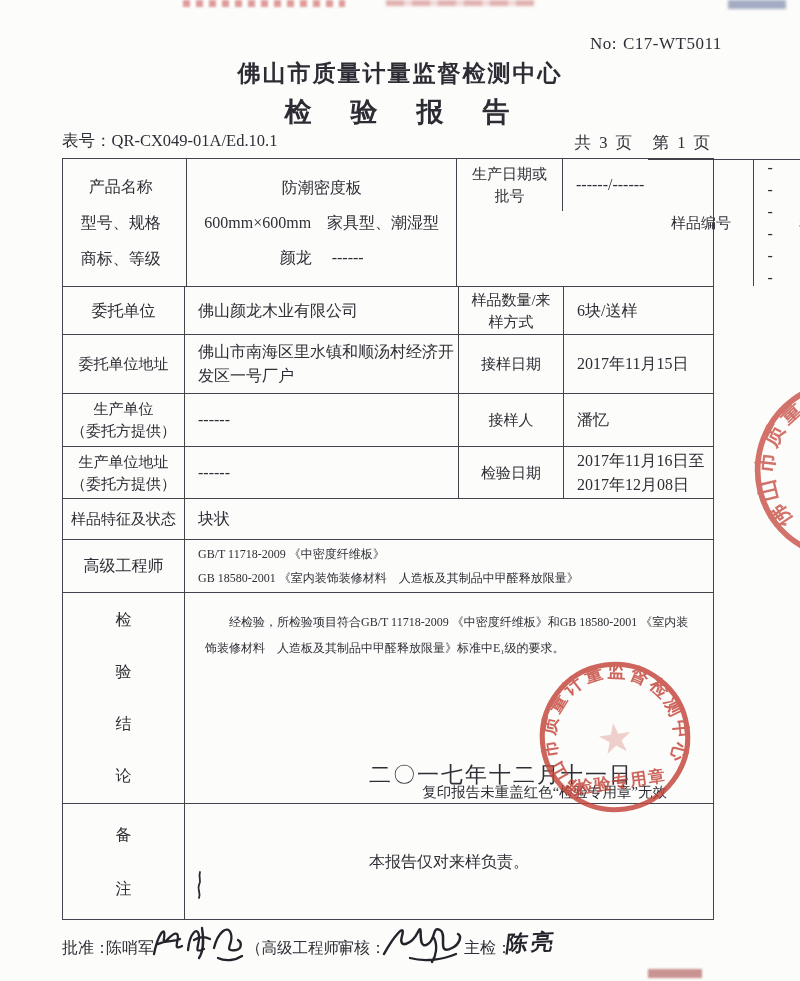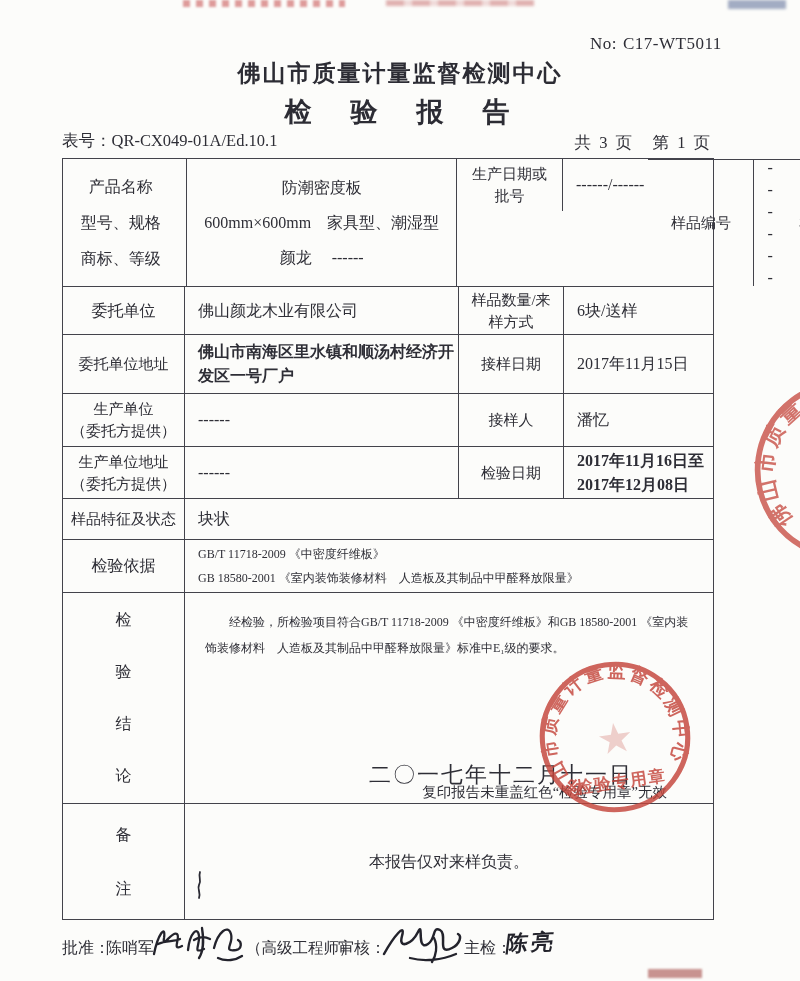--- a/index.html
+++ b/index.html
@@ -44,21 +44,21 @@
   .lab{justify-content:center;text-align:center;padding:0 2px;}
   .val{padding-left:13px;padding-right:4px;}
   .hA{height:127px;gap:8px;} .hB{height:47px;} .hC{height:58px;} .hD{height:52px;}
   .hE{height:51px;} .hF{height:40px;} .hG{height:52px;} .hH{height:210px;} .hI{height:115px;}
   .stack{width:256px;display:flex;flex-direction:row;border-left:1.5px solid #43434b;}
   .sub{display:flex;border-top:1.5px solid #43434b;flex:1;}
   .sub.first{border-top:none;height:52px;flex:0 0 auto;}
   .sub .c{height:auto;}
   .product-lab{line-height:36px;}
   .product-val{justify-content:center;text-align:center;line-height:35px;padding-left:12px;}
-  .addr-val{line-height:24px;font-weight:bold;}
+  .addr-val{line-height:24px;}
   .small-lab{font-size:15px;}
   .basis-val{font-size:12px;line-height:24px;}
   .vlabel{justify-content:center;text-align:center;}
   .vlabel-concl{line-height:52px;}
   .vlabel-remark{line-height:54px;}
   .concl-cell{display:block;position:relative;padding:12px 20px 0 16px;}
   .concl-text{text-indent:2em;line-height:26px;font-size:12px;margin:4px;}
   .concl-date{position:absolute;right:80px;top:171px;font-size:22px;letter-spacing:2px;}
   .concl-note{position:absolute;right:46px;top:188px;font-size:14.5px;}
   .remark-cell{position:relative;justify-content:center;text-align:center;}
@@ -162,21 +162,21 @@
       <div class="c w4 val pre addr-val">2017年11月16日至
 2017年12月08日</div>
     </div>
 
     <div class="row hF">
       <div class="c nb w1 lab small-lab">样品特征及状态</div>
       <div class="c w4 val">块状</div>
     </div>
 
     <div class="row hG">
-      <div class="c nb w1 lab">检验依据</div>
+      <div class="c nb w1 lab">高级工程师</div>
       <div class="c w4 val pre basis-val">GB/T 11718-2009 《中密度纤维板》
 GB 18580-2001 《室内装饰装修材料　人造板及其制品中甲醛释放限量》</div>
     </div>
 
     <div class="row hH">
       <div class="c nb w1 lab pre vlabel vlabel-concl">检
 验
 结
 论</div>
       <div class="c w4 concl-cell">

